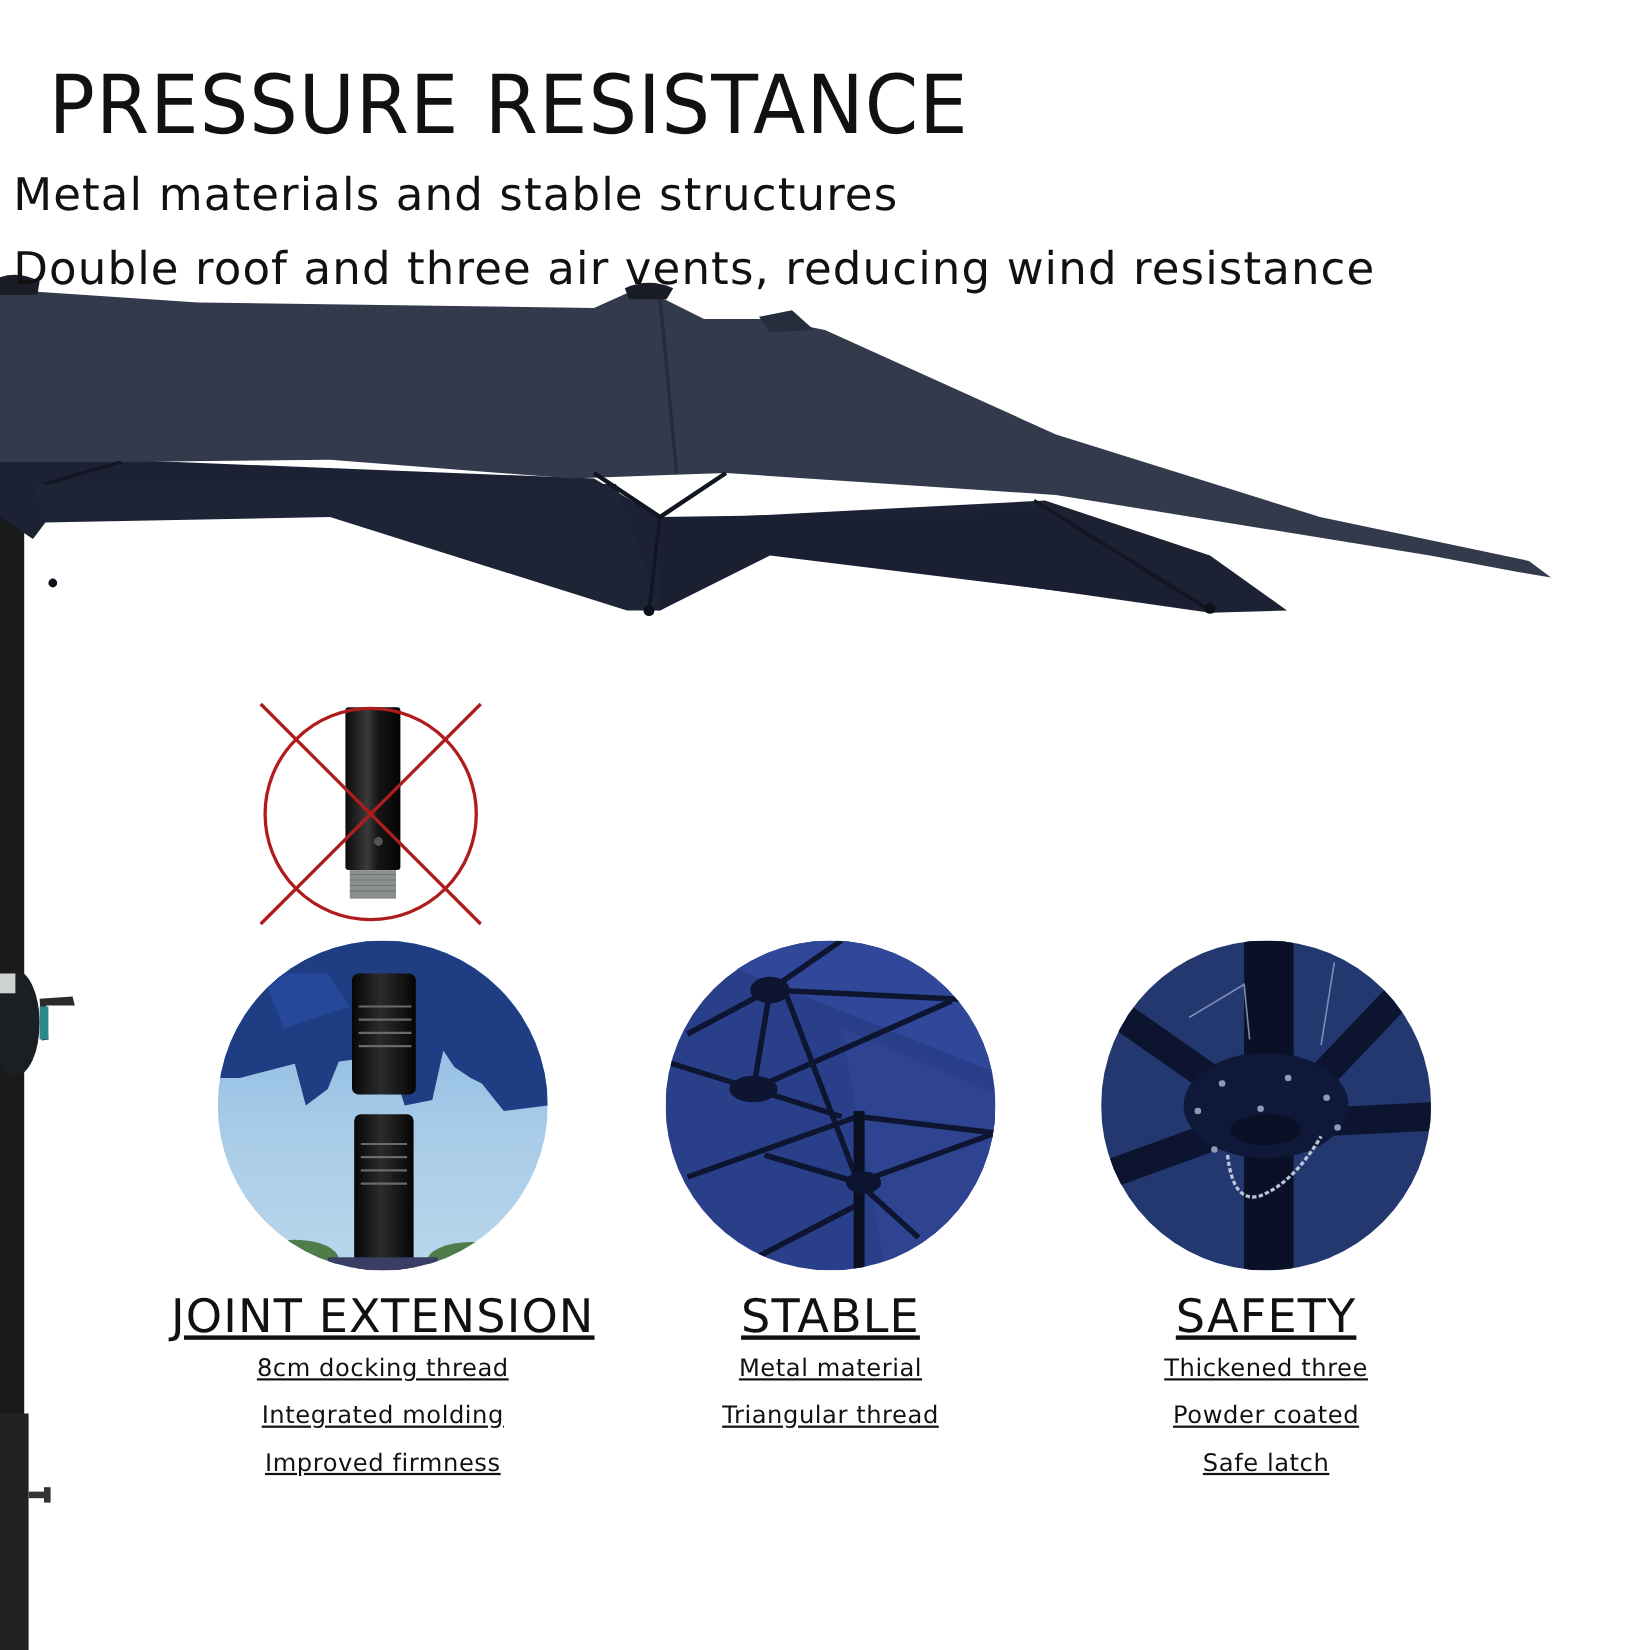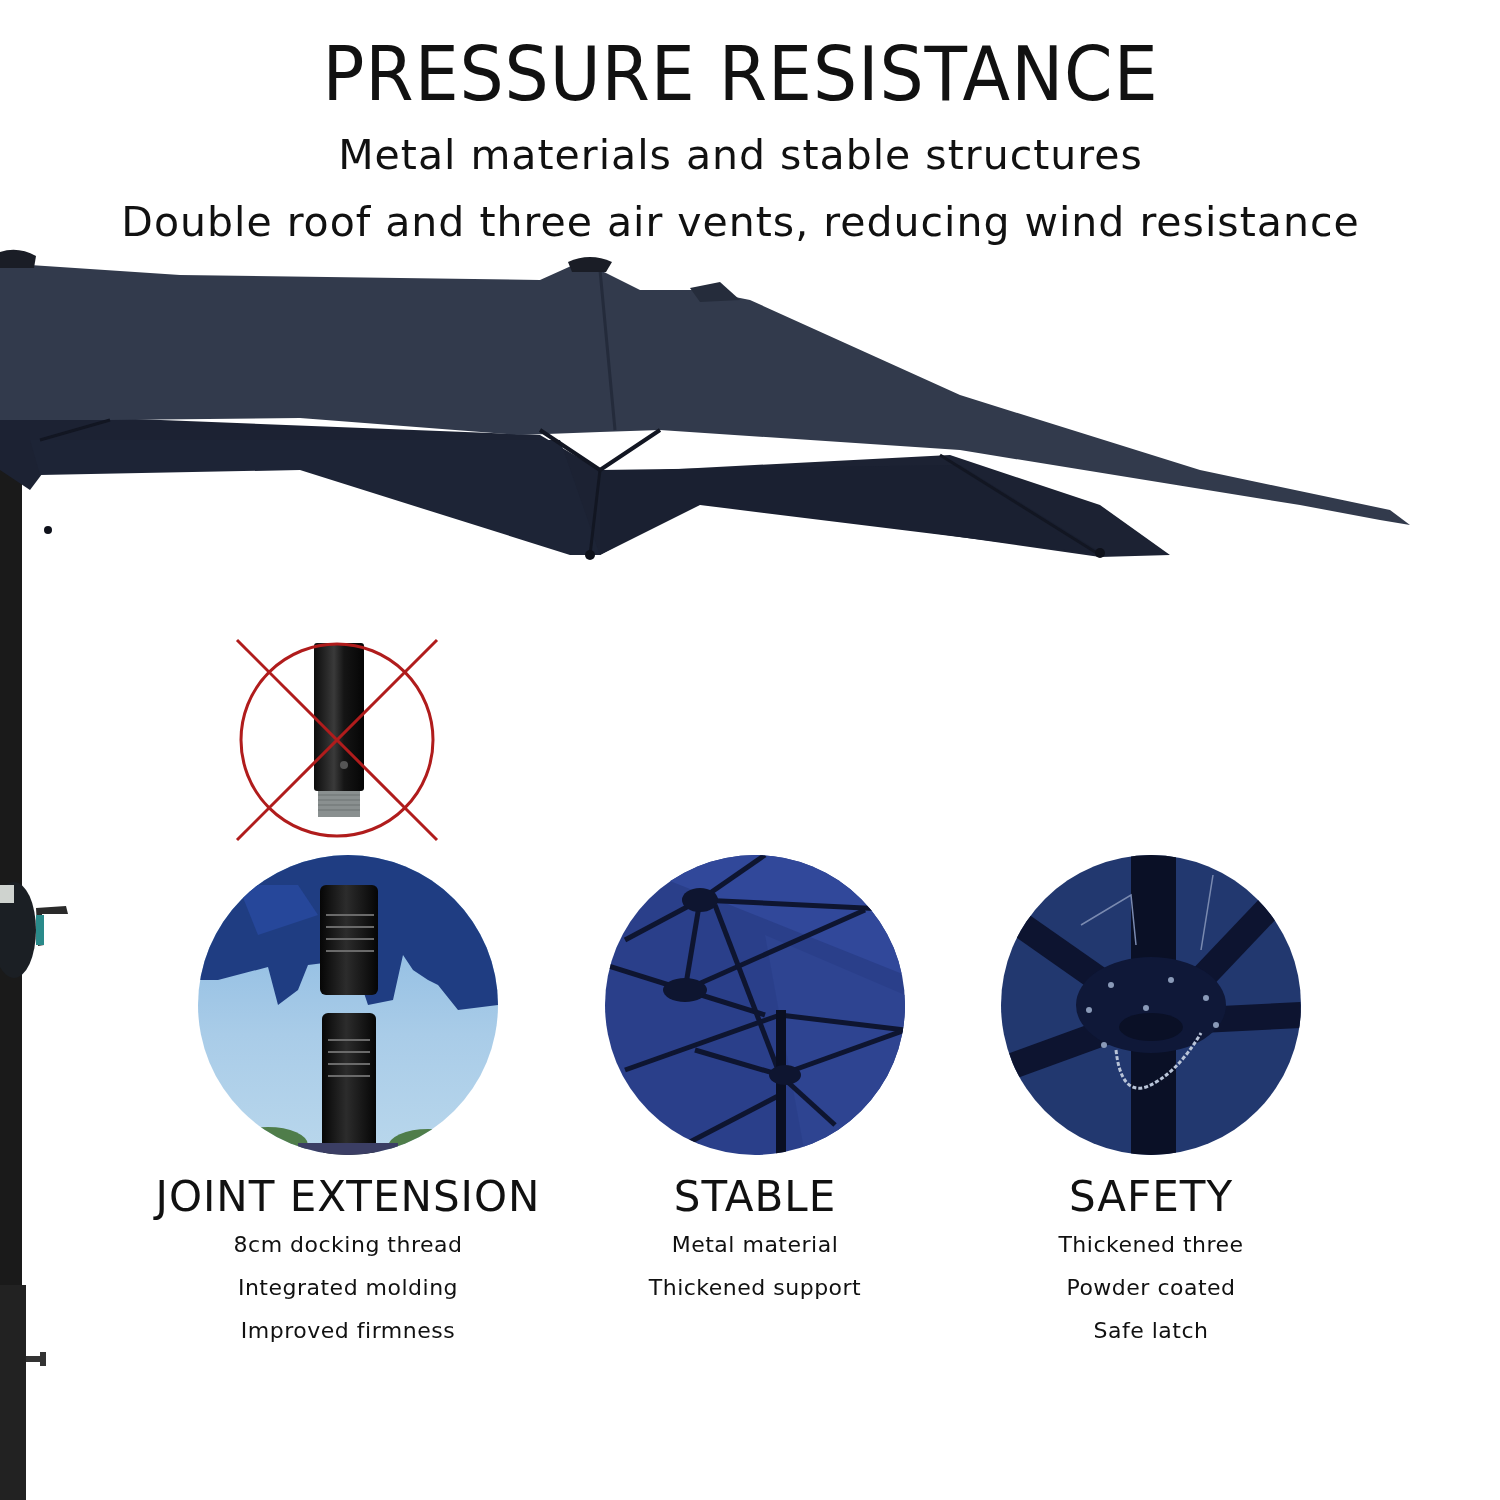--- a/index.html
+++ b/index.html
@@ -11,23 +11,22 @@
       width: 1500px;
       height: 1500px;
       position: relative;
       overflow: hidden;
       font-family: "DejaVu Sans", sans-serif;
       color: #111111;
     }
     .header {
       position: absolute;
       left: 0;
-      top: 32px;
+      top: 54px;
       width: 1481px;
-      text-align: center;
     }
     .title {
       font-size: 74px;
       font-weight: 400;
       letter-spacing: 1px;
       line-height: 84px;
       margin: 0;
       transform: scaleX(0.94);
     }
     .subtitle {
@@ -41,20 +40,21 @@
       left: 0;
       top: 0;
       width: 1500px;
       height: 1500px;
     }
     .feature {
       position: absolute;
       top: 855px;
       width: 420px;
       text-align: center;
+      text-decoration: underline;
     }
     .feature .circle {
       width: 300px;
       height: 300px;
       border-radius: 50%;
       overflow: hidden;
       margin: 0 auto;
       position: relative;
     }
     .feature .circle svg {
@@ -213,21 +213,21 @@
         <line x1="60" y1="300" x2="175" y2="240"></line>
       </g>
       <rect x="171" y="155" width="10" height="145" fill="#0a0f22"></rect>
       <ellipse cx="95" cy="45" rx="18" ry="12" fill="#0e1530"></ellipse>
       <ellipse cx="80" cy="135" rx="22" ry="12" fill="#0e1530"></ellipse>
       <ellipse cx="180" cy="220" rx="16" ry="10" fill="#0e1530"></ellipse>
     </svg>
   </div>
   <div class="f-title">STABLE</div>
   <div class="f-line">Metal material</div>
-  <div class="f-line">Thickened support</div>
+  <div class="f-line">Triangular thread</div>
 </div>
 
 <div class="feature" style="left:941px;">
   <div class="circle">
     <svg viewBox="0 0 300 300" width="300" height="300">
       <rect width="300" height="300" fill="#22386f"></rect>
       <g stroke="#0d1430" stroke-width="26" stroke-linecap="butt">
         <line x1="20" y1="70" x2="120" y2="140"></line>
         <line x1="280" y1="40" x2="185" y2="140"></line>
         <line x1="0" y1="215" x2="110" y2="175"></line>

